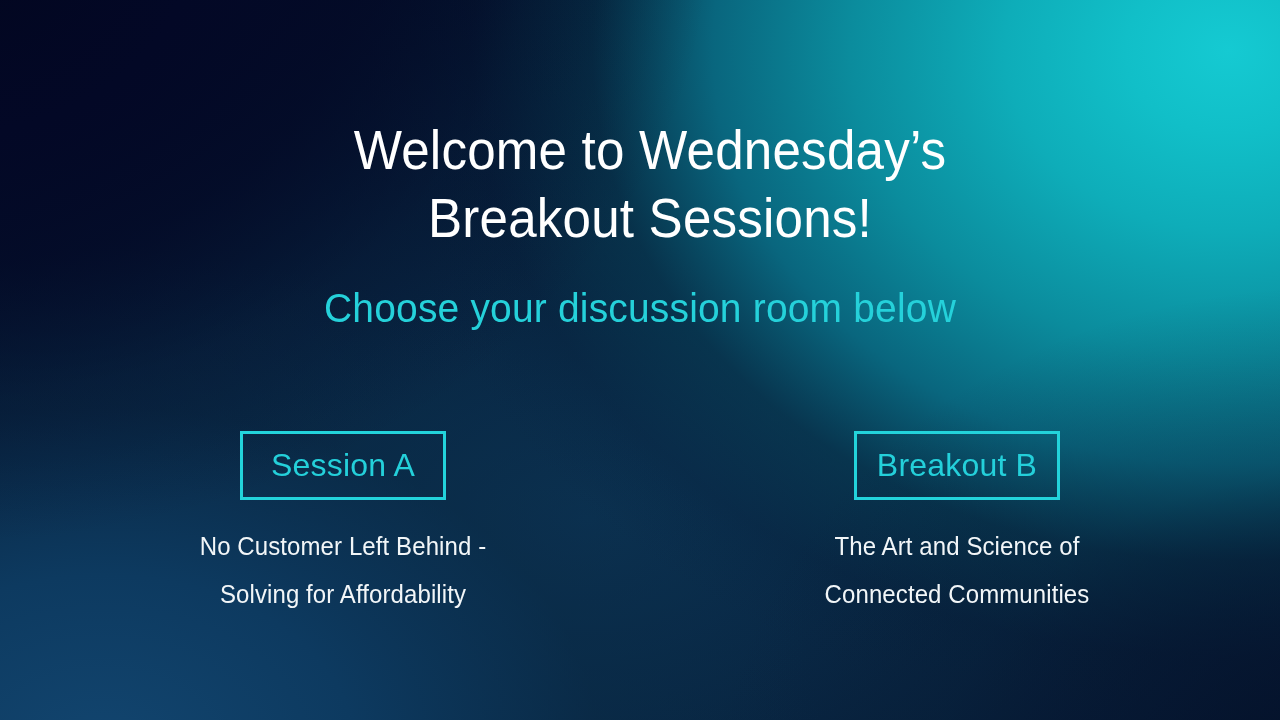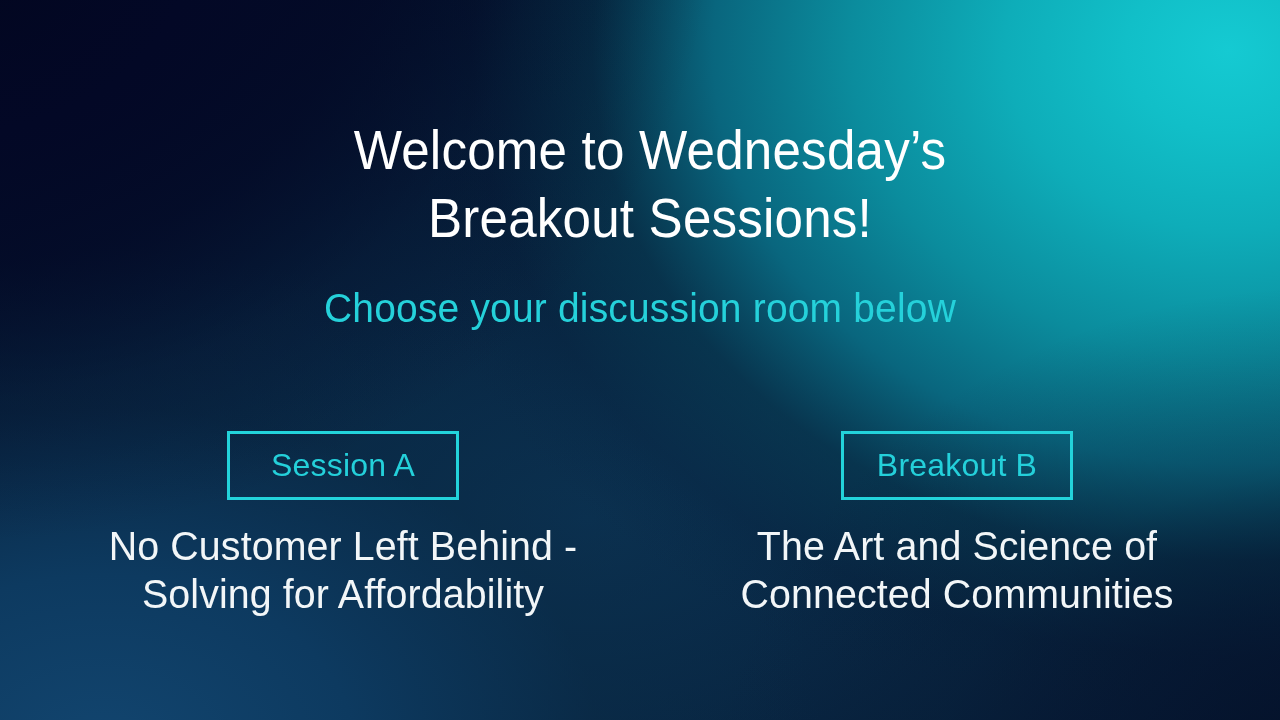--- a/index.html
+++ b/index.html
@@ -108,21 +108,21 @@
   .session {
     position: absolute;
     top: 431px;
   }
   .session-a { left: 48px;  width: 590px; }
   .session-b { left: 662px; width: 590px; }
 
   .session-btn {
     box-sizing: border-box;
     margin: 0 auto;
-    width: 232px;
+    width: 206px;
     height: 69px;
     border: 3px solid #23d3db;
     background: transparent;
     display: flex;
     align-items: center;
     justify-content: center;
     cursor: pointer;
     padding: 0;
   }
   .session-btn-label {
@@ -133,21 +133,21 @@
     letter-spacing: 0.2px;
     white-space: pre;
     position: relative;
     top: -1px;
   }
 
   .session-caption {
     margin-top: 22px;
     text-align: center;
     color: #f2f6f8;
-    font-size: 41px;
+    font-size: 25px;
     line-height: 48px;
     font-weight: 300;
     letter-spacing: 0.1px;
   }
   .caption-line {
     display: block;
     white-space: pre;
     transform: scaleX(0.96);
     transform-origin: center;
   }

